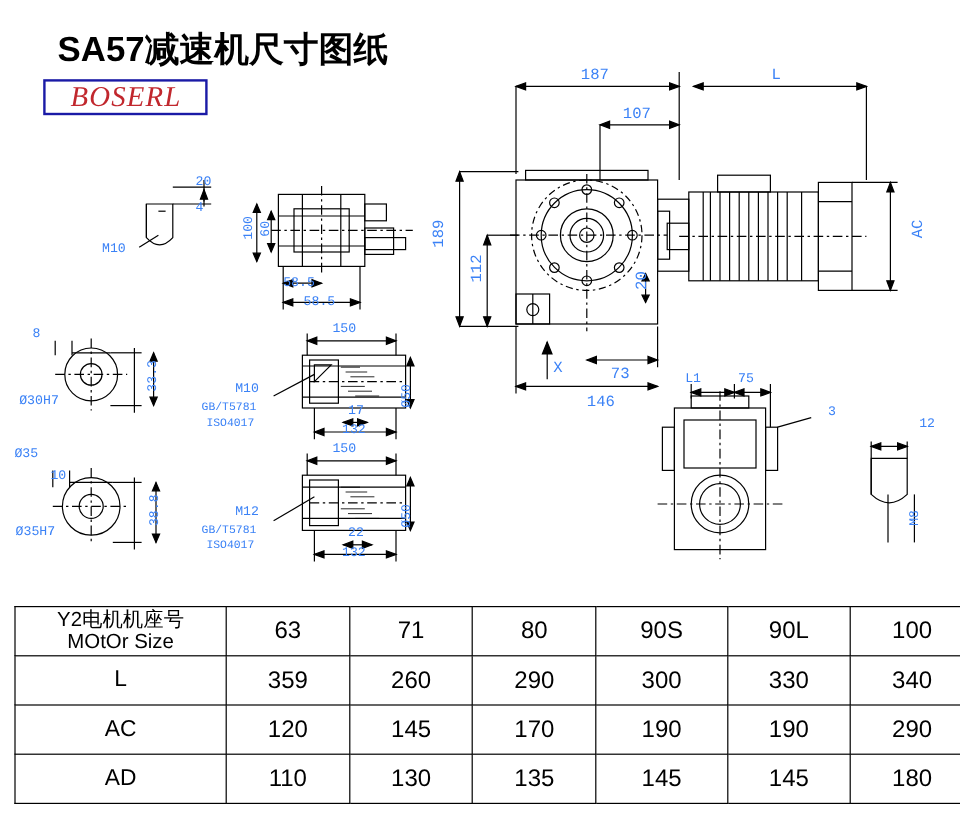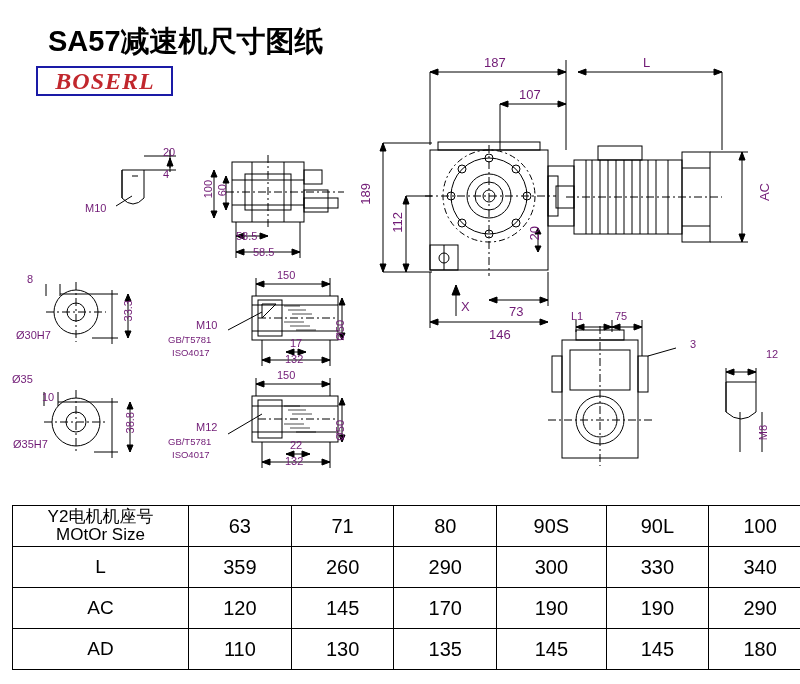--- a/index.html
+++ b/index.html
@@ -24,27 +24,27 @@
     left:36px;top:66px;
     width:137px;height:30px;
     border:2px solid #1a1aa6;
     box-sizing:border-box;
   }
   #logo-text{
     left:40px;top:68px;
     width:130px;
     text-align:center;
     font-family:"Liberation Serif", serif;
-    font-weight:bold;font-style:italic;
+    font-weight:normal;font-style:italic;
     font-size:24px;
     color:#c1272d;
     letter-spacing:1px;
   }
   
-  .lbl{font-family:Liberation Sans, sans-serif;font-size:13px;color:#701a75;white-space:nowrap;}
+  .lbl{font-family:Liberation Mono, monospace;font-size:13px;color:#3b82f6;white-space:nowrap;}
   .lbl.sm{font-size:11px;}
   .lbl.xs{font-size:9.5px;}
   .vert{writing-mode:vertical-rl;transform:rotate(180deg);}
   
   #spec-table{
     left:12px;top:505px;
     width:800px;
     border-collapse:collapse;
   }
   #spec-table td{

